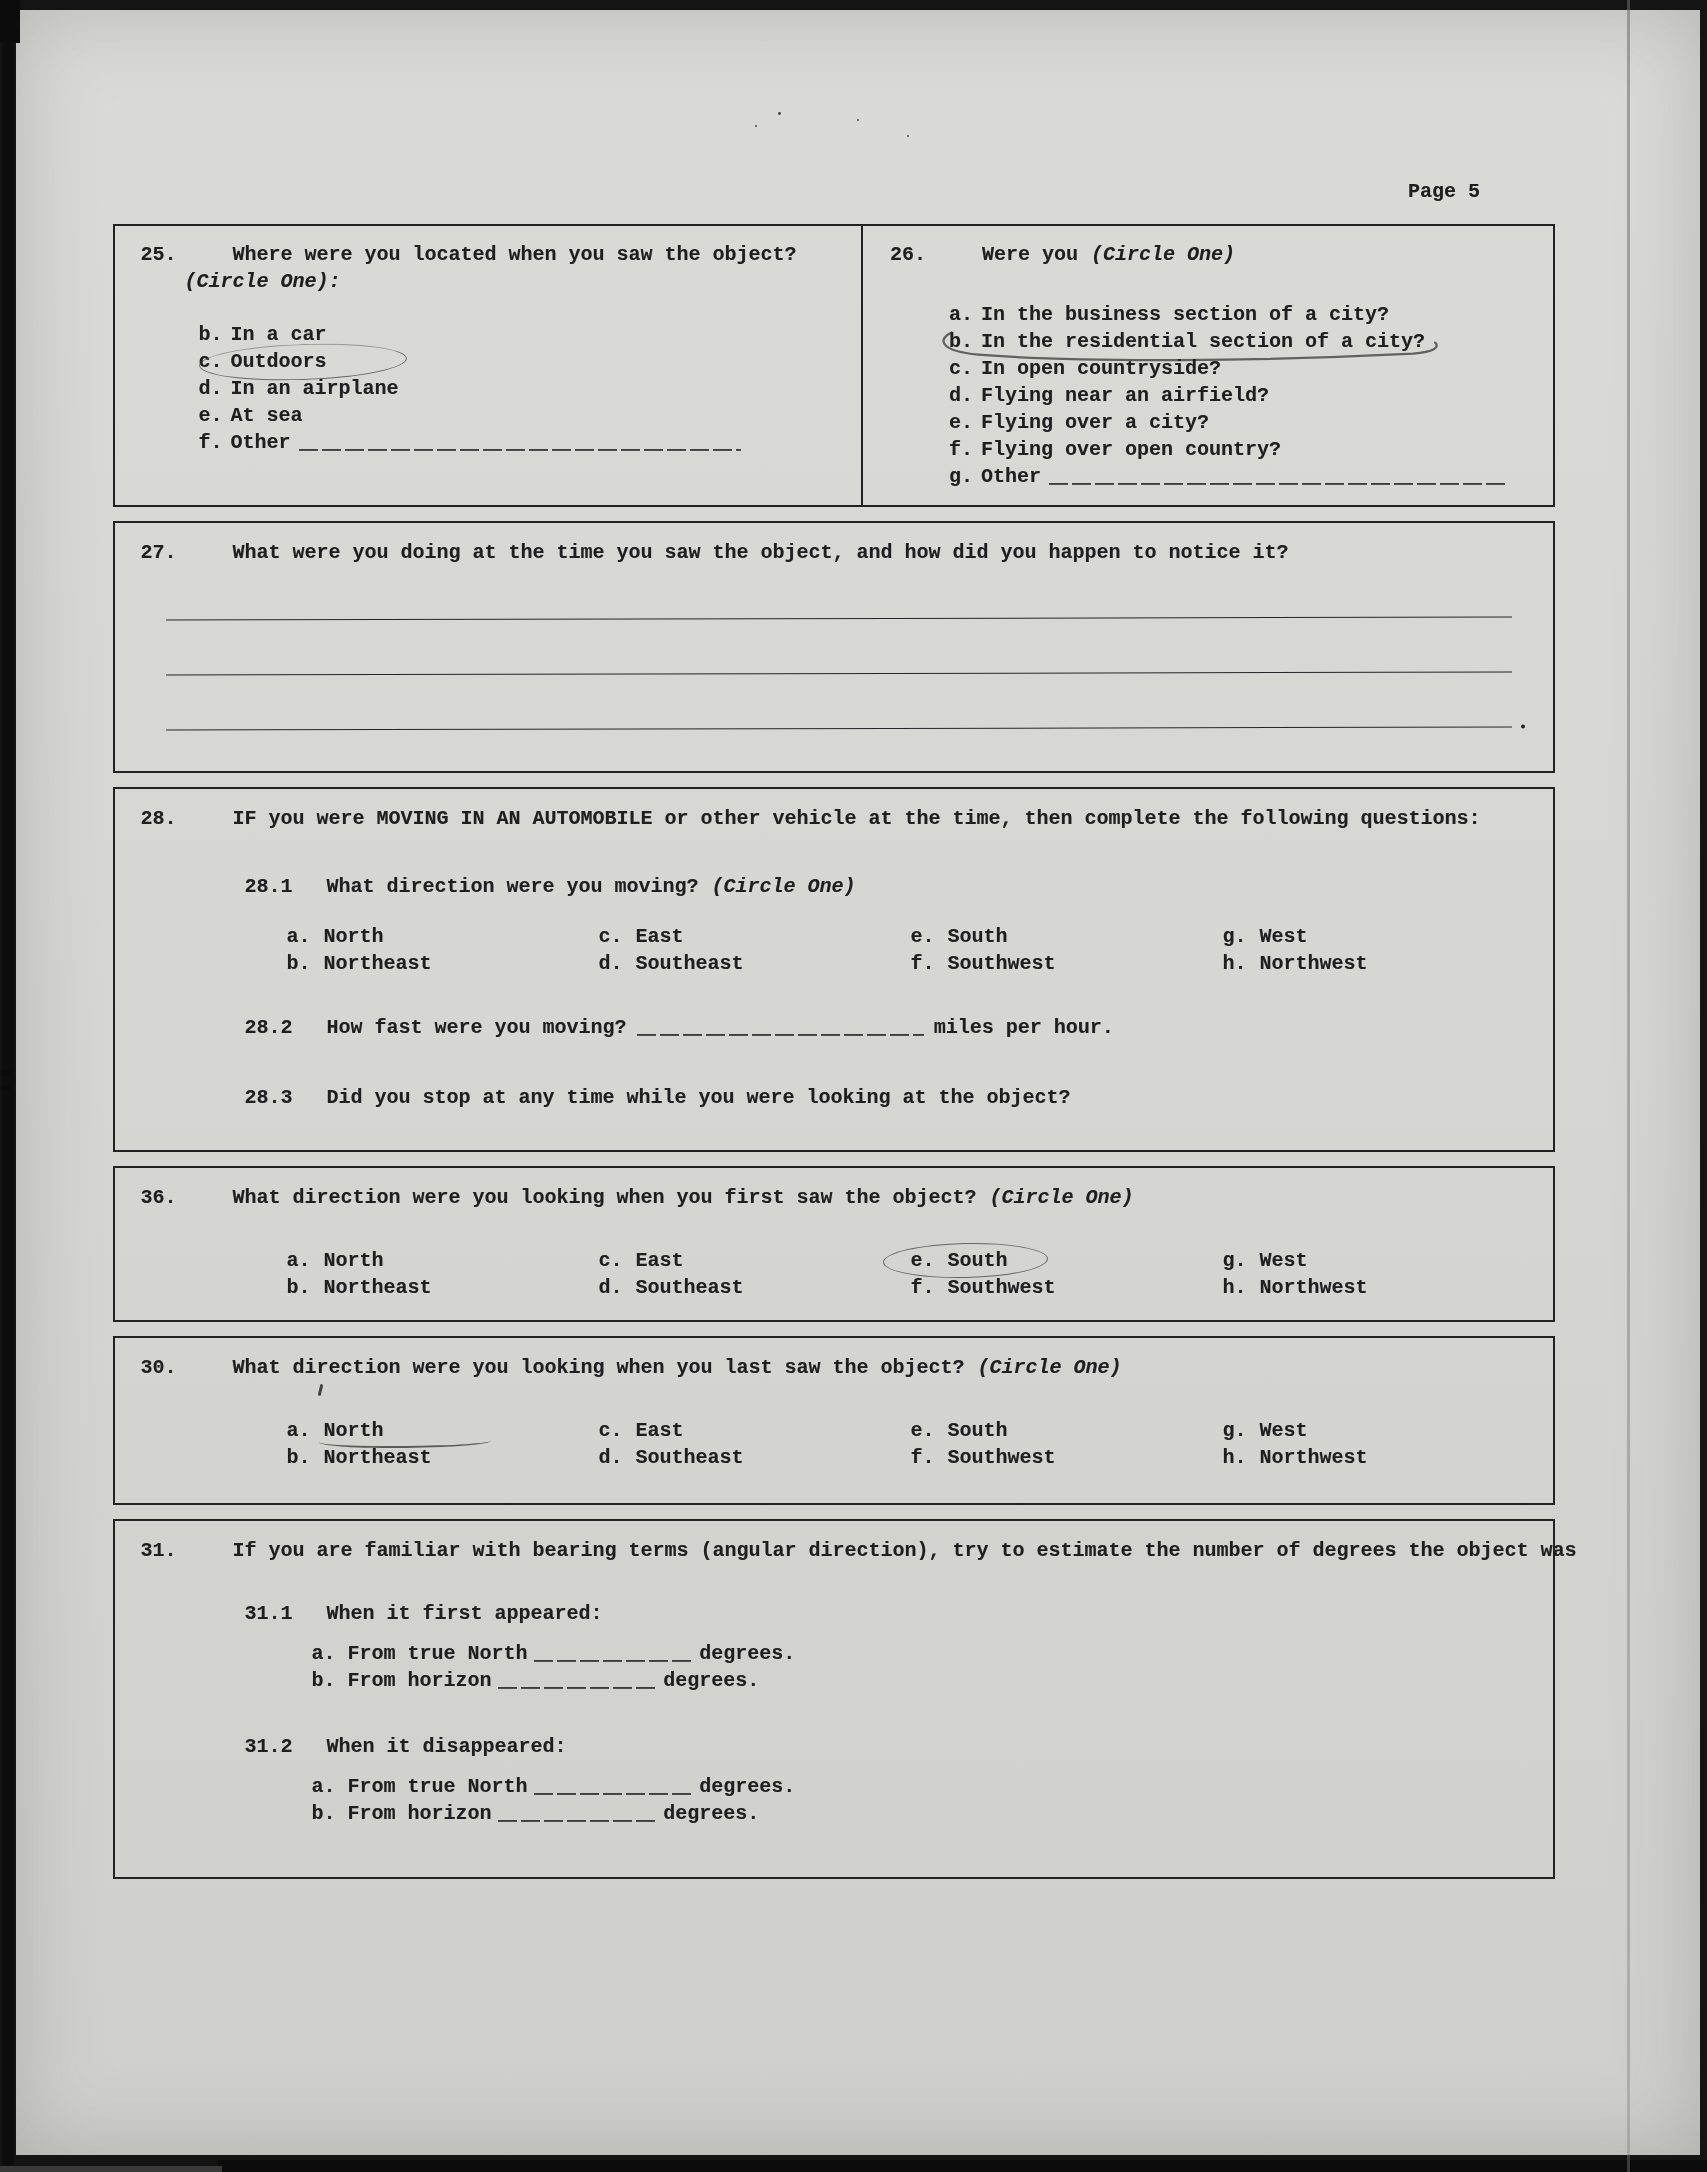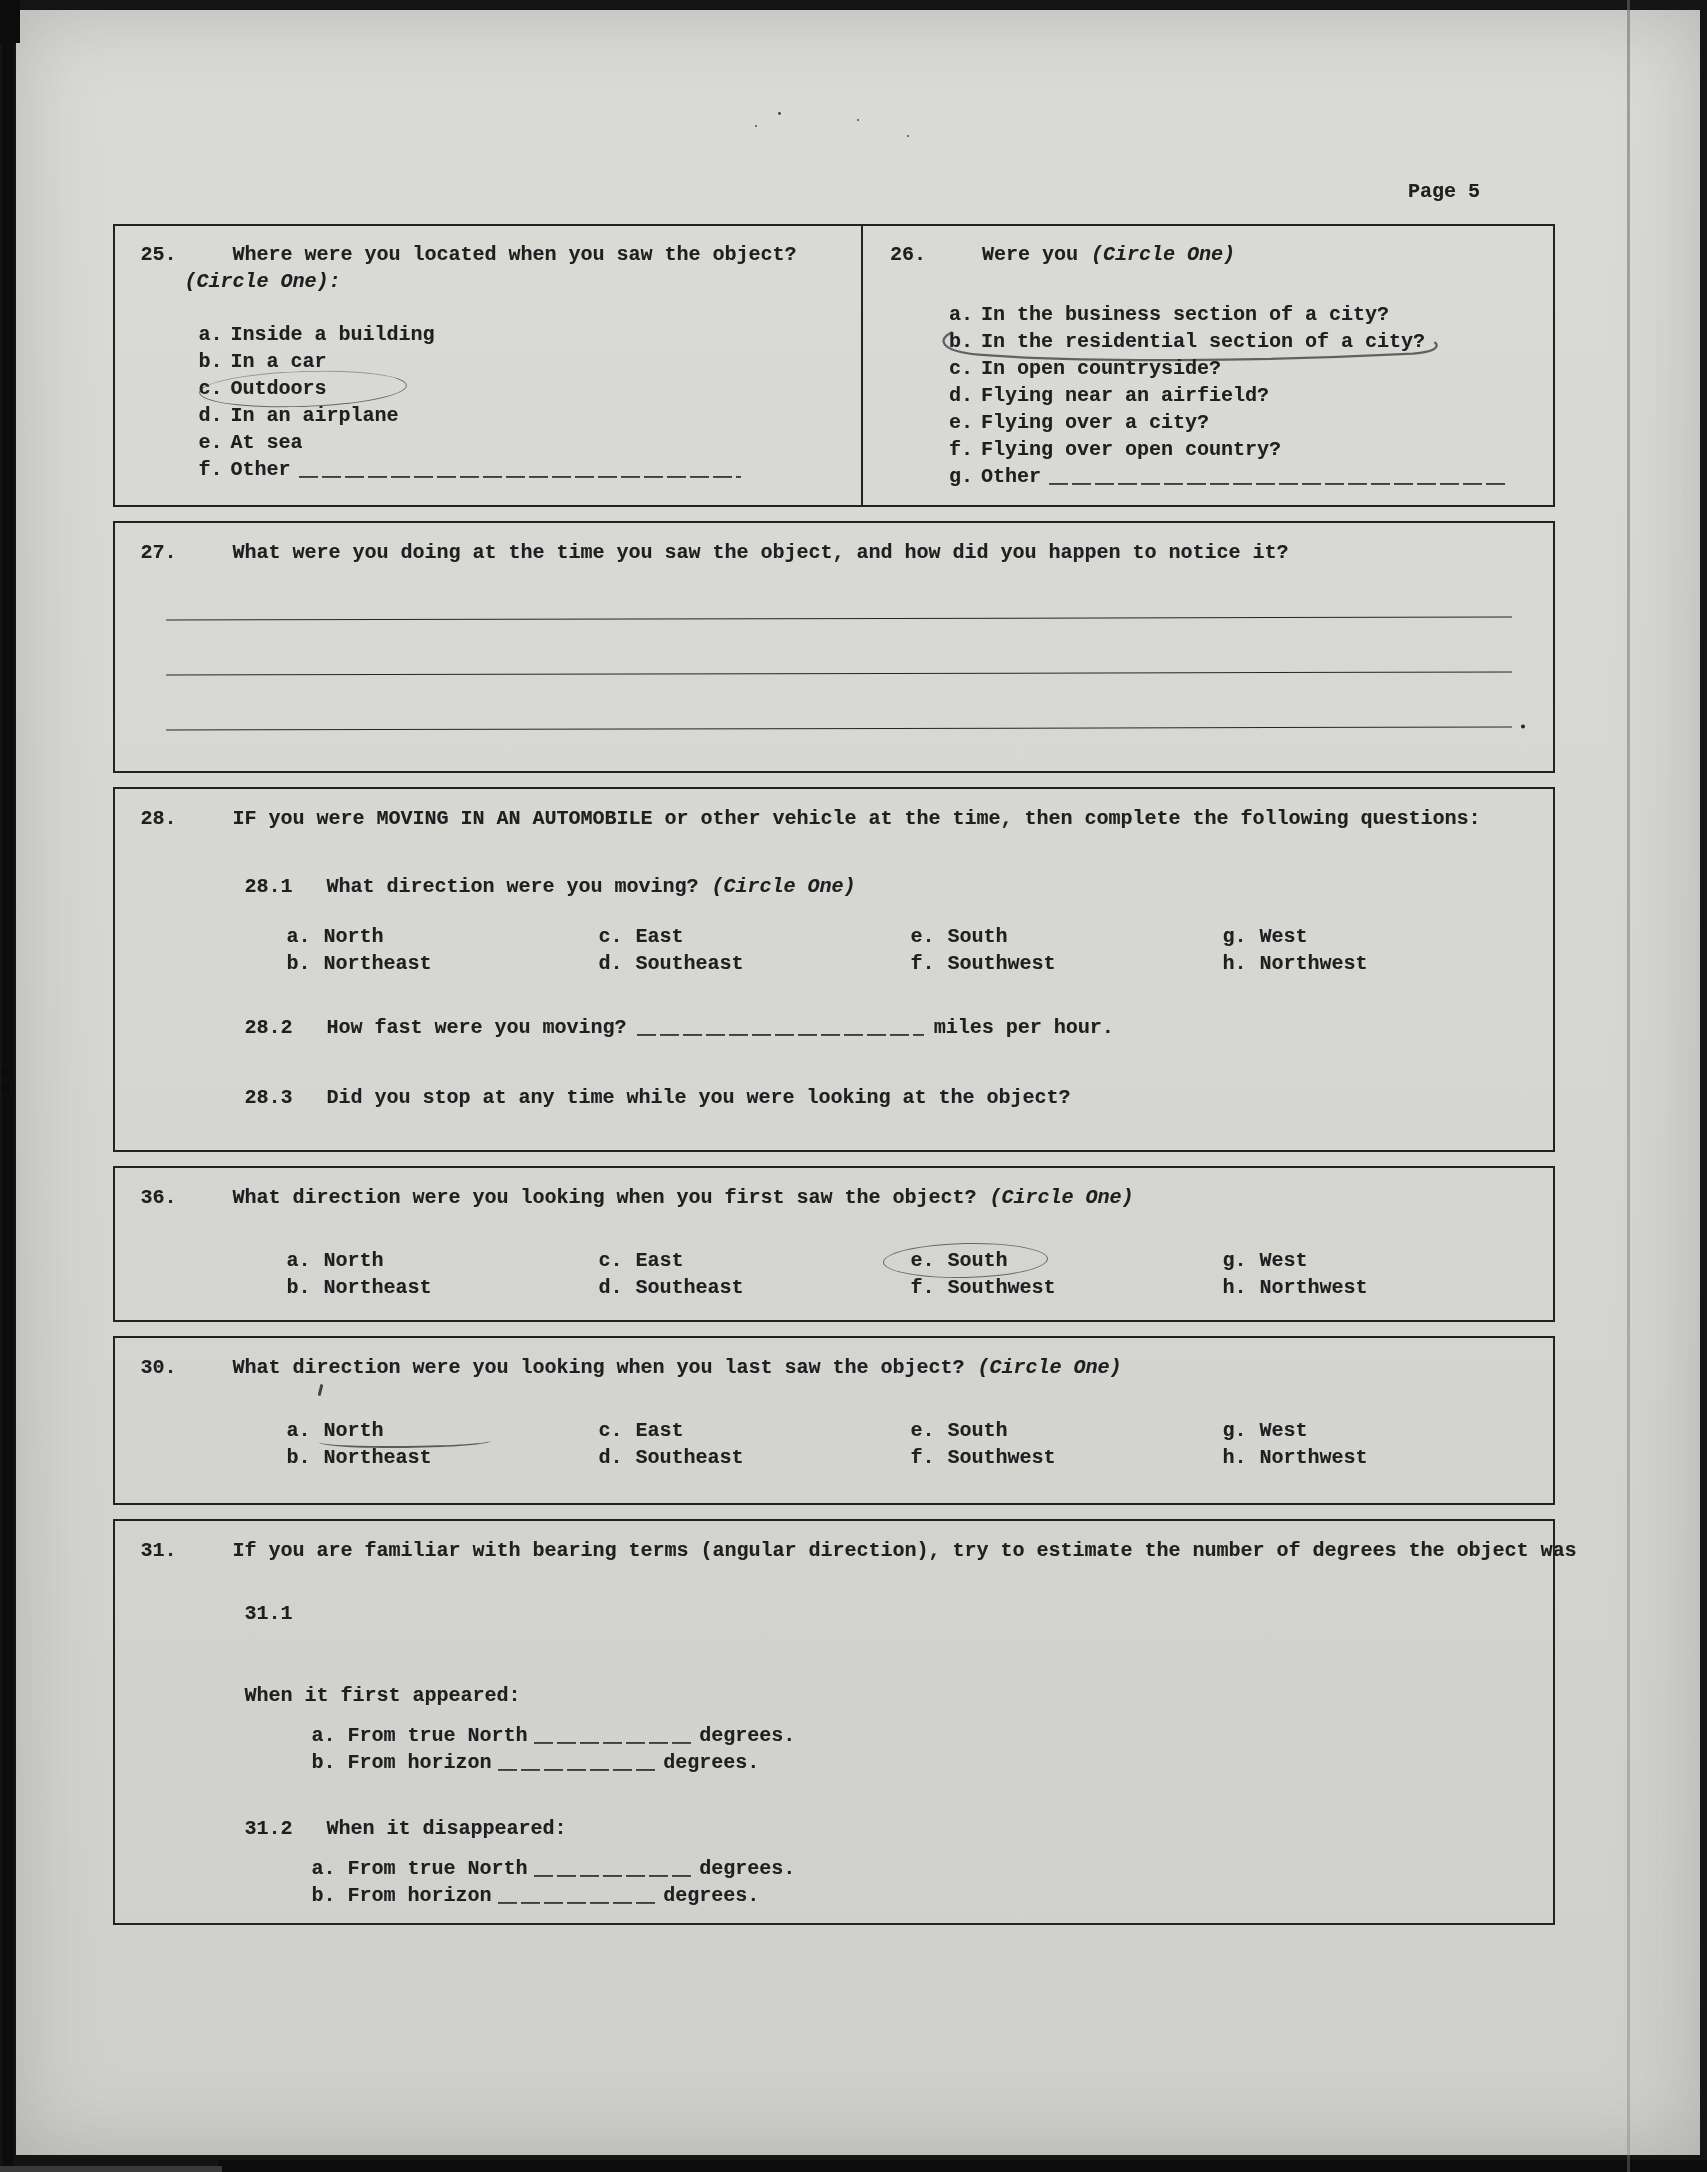--- a/index.html
+++ b/index.html
@@ -74,21 +74,21 @@
   .yesno { margin-left:275px; white-space:nowrap; }
   .yn-inst { font-style:italic; display:inline-block; width:268px; }
   .yn-yes  { display:inline-block; width:252px; }
 
   .boxdir { min-height:156px; padding:15.7px 18.5px 14px 25.4px; }
   .boxdir .dirgrid { margin-top:36px; }
   .box30 { min-height:169px; }
 
   .box31 { min-height:360px; padding:15.7px 18.5px 14px 25.4px; }
   .cont-line { margin-left:44px; white-space:nowrap; }
-  .mt311 { margin-top:36px;flex-direction:column; }
+  .mt311 { margin-top:36px; }
   .items { margin-left:171px; margin-top:13px; }
   .item  { white-space:nowrap; }
   .item .olet { width:36px; }
   .mt312 { margin-top:39px; }
 
   .ellipse-annot { position:absolute; border:1.9px solid rgba(55,55,58,.7); border-radius:50%; pointer-events:none; }
   .ann-outdoors { left:0.9px;  top:-4.2px; width:206px; height:34px; transform:rotate(-2deg); border-top-color:rgba(55,55,58,.4); }
   .ann-south    { left:-27px; top:-3.7px; width:163px; height:33px; transform:rotate(-1.2deg); }
   .ann-resid-svg{ position:absolute; left:-15.7px; top:-1.9px; pointer-events:none; }
   .ann-north-line {
@@ -122,23 +122,20 @@
 
   <div class="fbox split">
     <div class="colL">
       <div class="qrow">
         <span class="qnum">25.</span>
         <span class="qtext">Where were you located when you saw the object?</span>
       </div>
       <div class="inst25">(Circle One):</div>
       <div class="opts25">
         <div class="opt">
-          <span class="olet">a.</span><span>Inside a building</span>
-        </div>
-        <div class="opt">
           <span class="olet">b.</span><span>In a car</span>
         </div>
         <div class="opt">
           <span class="olet">c.</span><span>Outdoors</span>
           <span class="ellipse-annot ann-outdoors"></span>
         </div>
         <div class="opt">
           <span class="olet">d.</span><span>In an airplane</span>
         </div>
         <div class="opt">

